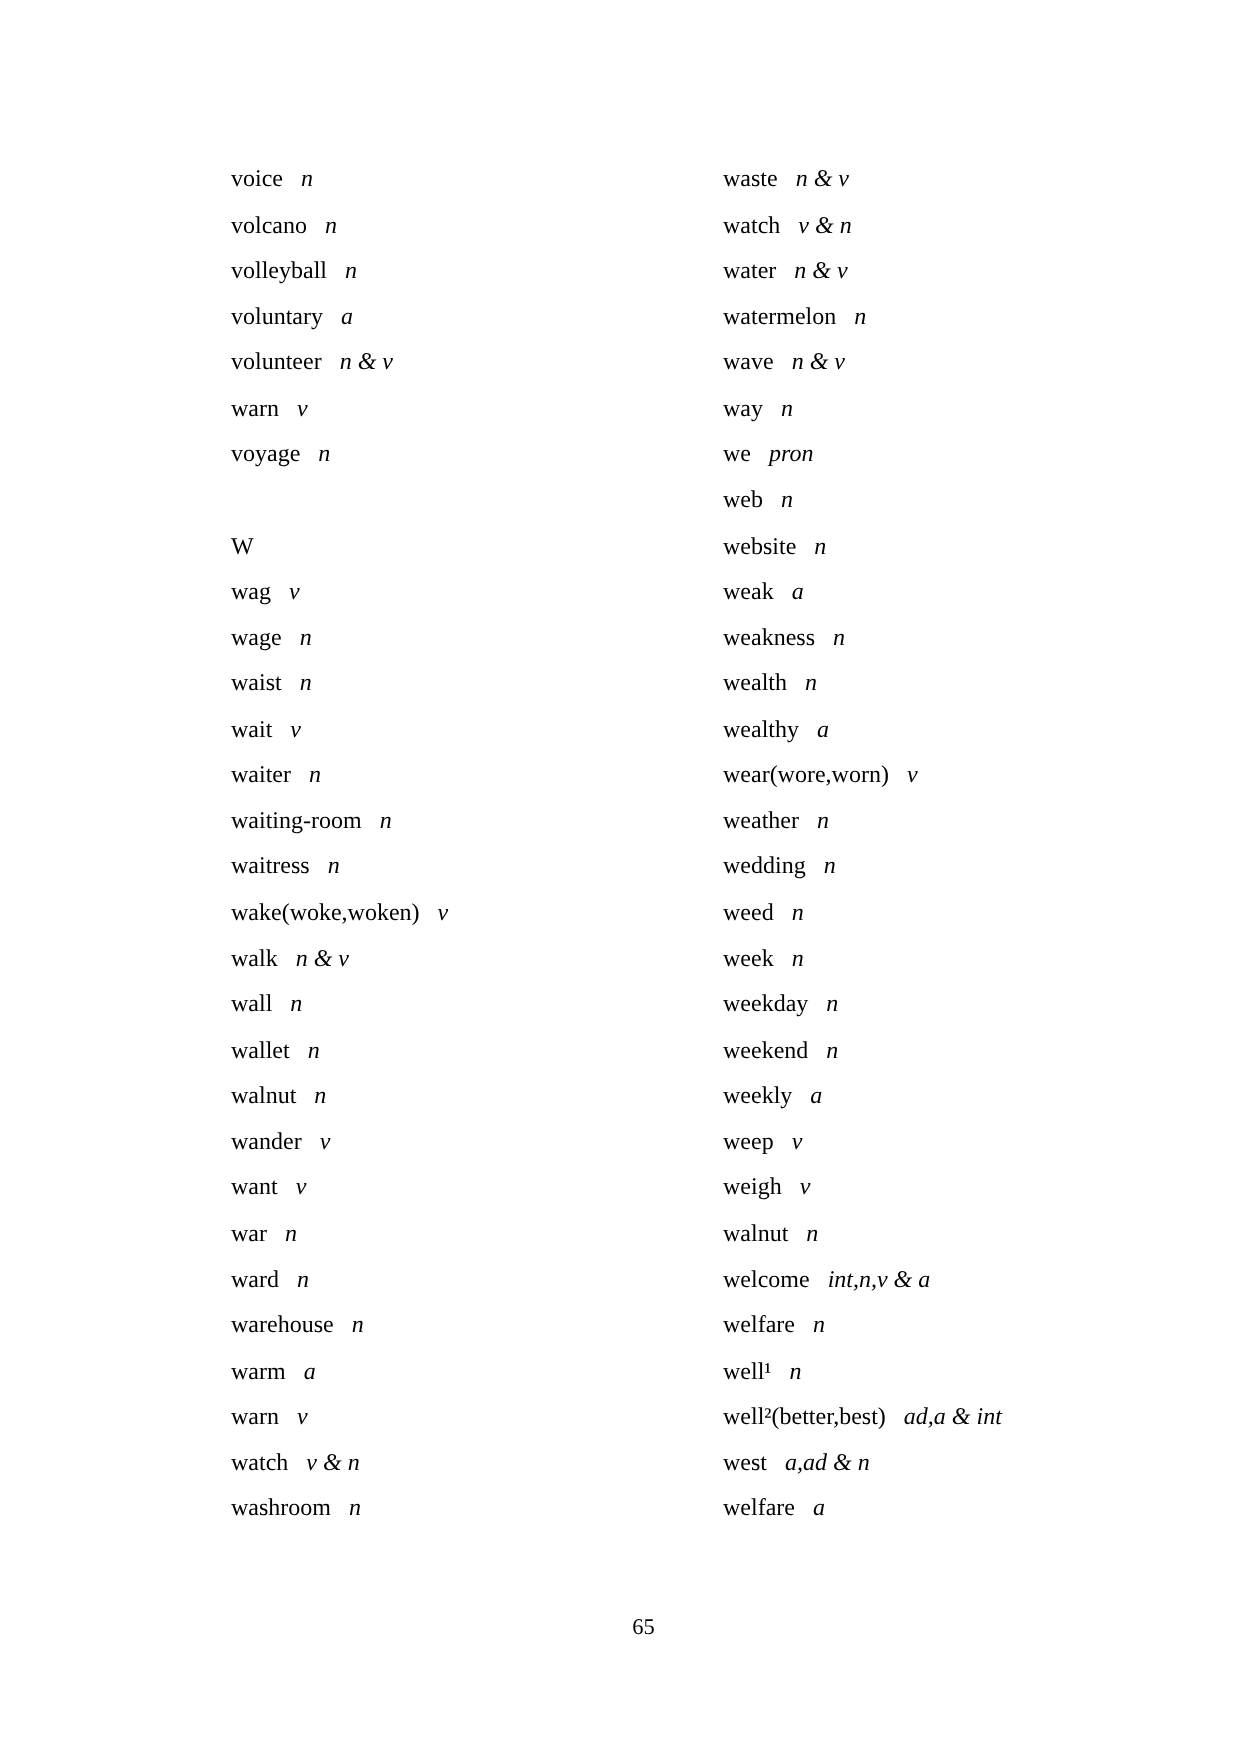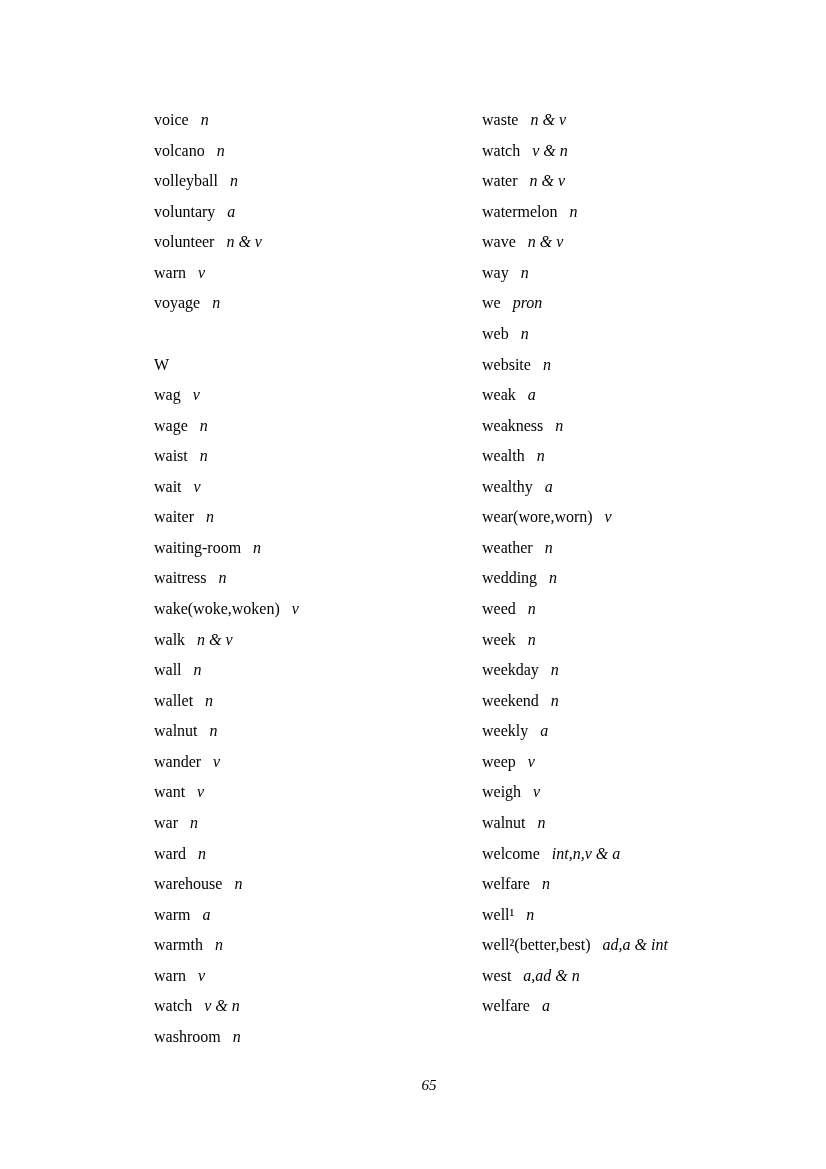--- a/index.html
+++ b/index.html
@@ -40,21 +40,20 @@
   }
   .pos:empty { margin-left: 0; }
   .footer {
     position: absolute;
     left: 113px;
     width: 632px;
     top: 1076px;
     text-align: center;
     font-size: 15px;
     line-height: 18px;
-    font-style: italic;
   }
 </style>
 </head>
 <body>
 
 <main class="page">
 
   <section class="column" id="col-left">
 
   <div class="row"><span class="word">voice</span><span class="pos">n</span></div>
@@ -77,21 +76,20 @@
       <div class="row"><span class="word">walk</span><span class="pos">n &amp; v</span></div>
       <div class="row"><span class="word">wall</span><span class="pos">n</span></div>
       <div class="row"><span class="word">wallet</span><span class="pos">n</span></div>
       <div class="row"><span class="word">walnut</span><span class="pos">n</span></div>
       <div class="row"><span class="word">wander</span><span class="pos">v</span></div>
       <div class="row"><span class="word">want</span><span class="pos">v</span></div>
       <div class="row"><span class="word">war</span><span class="pos">n</span></div>
       <div class="row"><span class="word">ward</span><span class="pos">n</span></div>
       <div class="row"><span class="word">warehouse</span><span class="pos">n</span></div>
       <div class="row"><span class="word">warm</span><span class="pos">a</span></div>
-      <div class="row"><span class="word">warmth</span><span class="pos">n</span></div>
       <div class="row"><span class="word">warn</span><span class="pos">v</span></div>
       <div class="row"><span class="word">watch</span><span class="pos">v &amp; n</span></div>
       <div class="row"><span class="word">washroom</span><span class="pos">n</span></div>
     </section>
 
   <section class="column" id="col-right">
 
   <div class="row"><span class="word">waste</span><span class="pos">n &amp; v</span></div>
       <div class="row"><span class="word">watch</span><span class="pos">v &amp; n</span></div>
       <div class="row"><span class="word">water</span><span class="pos">n &amp; v</span></div>

